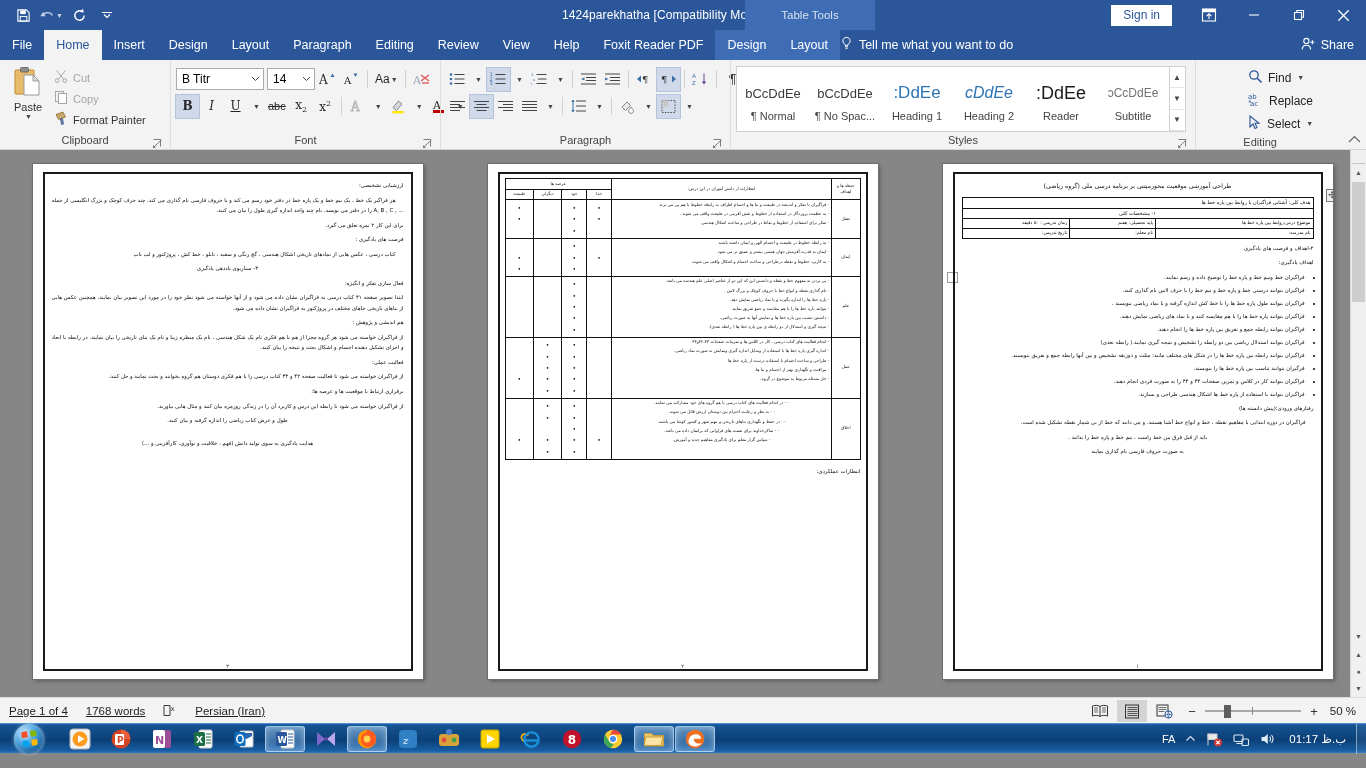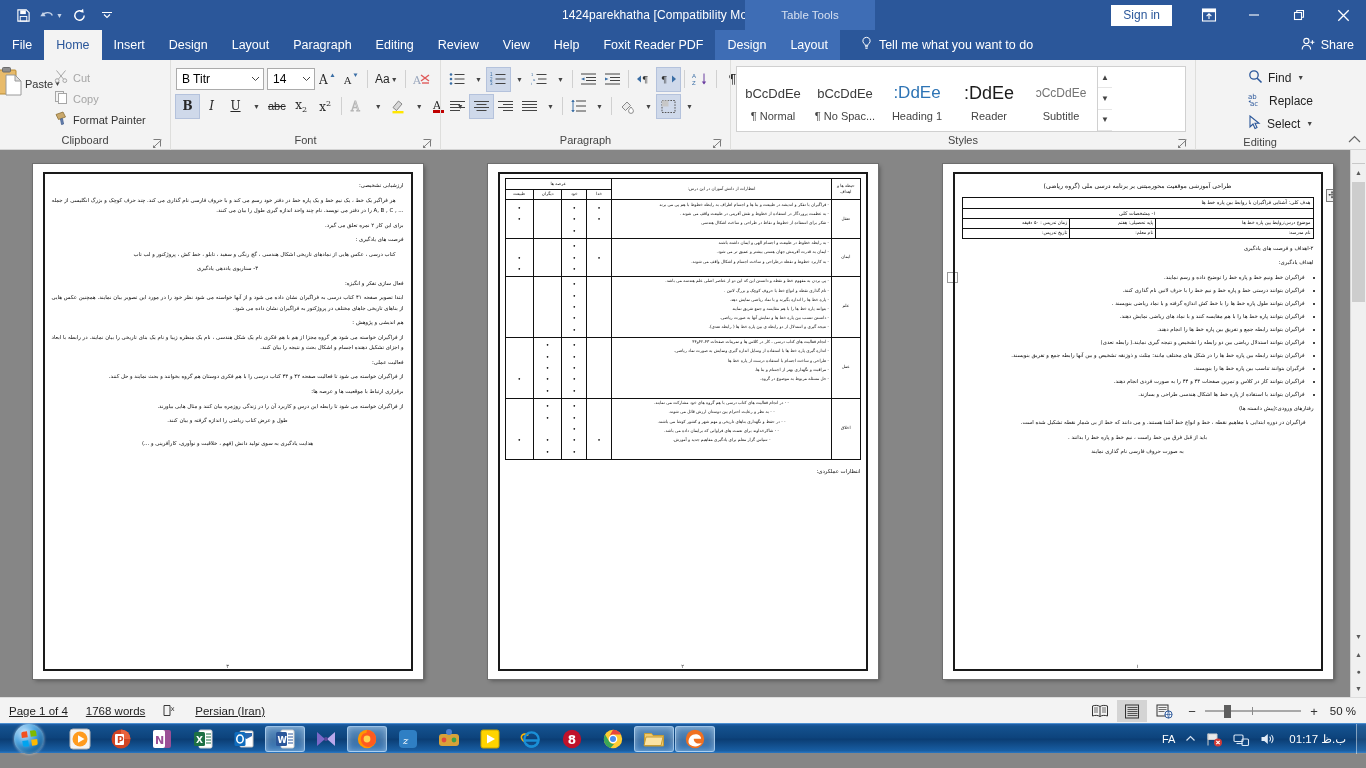--- a/index.html
+++ b/index.html
@@ -86,21 +86,20 @@
     white-space: nowrap;
   }
   .tab.active {
     background: #f3f3f3;
     color: #2b579a;
     font-weight: normal;
   }
   .tab.tt { background: #3e6db5; }
   .tellme {
     display: flex; align-items: center; gap: 6px;
-    padding-left: 20px;
     font-size: 12.5px;
     font-style: italic;
     color: #ffffff;
     cursor: pointer;
   }
   .tellme .txt { font-style: normal; }
   .share-btn {
     position: absolute; right: 12px; top: 0; height: 30px;
     display: flex; align-items: center; gap: 5px;
     font-size: 12.5px; cursor: pointer;
@@ -132,22 +131,22 @@
     position: relative;
   }
   .dlg-launch {
     position: absolute; right: 2px; bottom: 1px;
     width: 11px; height: 11px; cursor: pointer;
     opacity: .75;
   }
 
   
   .paste-big {
-    width: 46px; display: flex; 
-    align-items: center; cursor: pointer; padding-top: 2px; justify-content: center;
+    width: 46px; display: flex; flex-direction: column;
+    align-items: center; cursor: pointer; padding-top: 2px;
   }
   .paste-lbl { font-size: 11px; margin-top: 1px; }
   .clip-cmds { display: flex; flex-direction: column; padding-top: 3px; }
   .cmd {
     display: flex; align-items: center; gap: 4px;
     height: 21px; padding: 0 5px 0 3px;
     font-size: 11px; cursor: pointer; white-space: nowrap;
   }
   .cmd.disabled { color: #a6a6a6; cursor: default; }
 
@@ -832,20 +831,24 @@
           <div class="style-prev">bCcDdEe</div>
           <div class="style-name">¶ Normal</div>
         </div>
         <div class="style-item">
           <div class="style-prev">bCcDdEe</div>
           <div class="style-name">¶ No Spac...</div>
         </div>
         <div class="style-item">
           <div class="style-prev" style="font-size:17px;color:#2e74b5">:DdEe</div>
           <div class="style-name">Heading 1</div>
+        </div>
+        <div class="style-item">
+          <div class="style-prev" style="font-size:16px;color:#2e74b5;font-style:italic">cDdEe</div>
+          <div class="style-name">Heading 2</div>
         </div>
         <div class="style-item">
           <div class="style-prev" style="font-size:18px;color:#1b1b1b">:DdEe</div>
           <div class="style-name">Reader</div>
         </div>
         <div class="style-item">
           <div class="style-prev" style="font-size:12px;color:#737373">ɔCcDdEe</div>
           <div class="style-name">Subtitle</div>
         </div>
         <div class="style-scroll">

